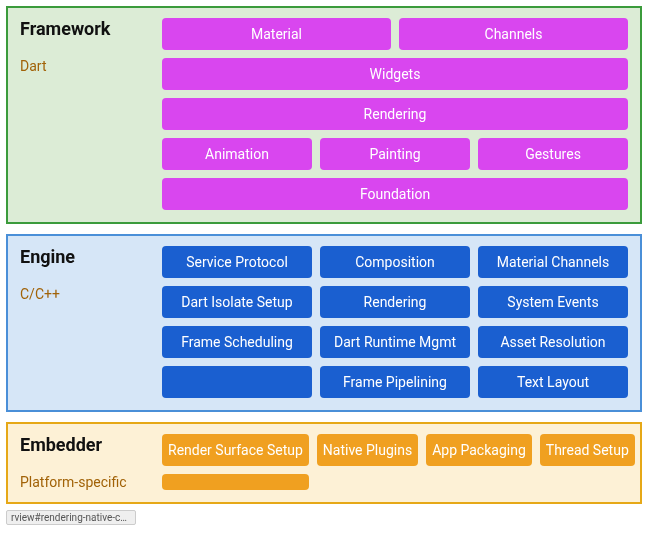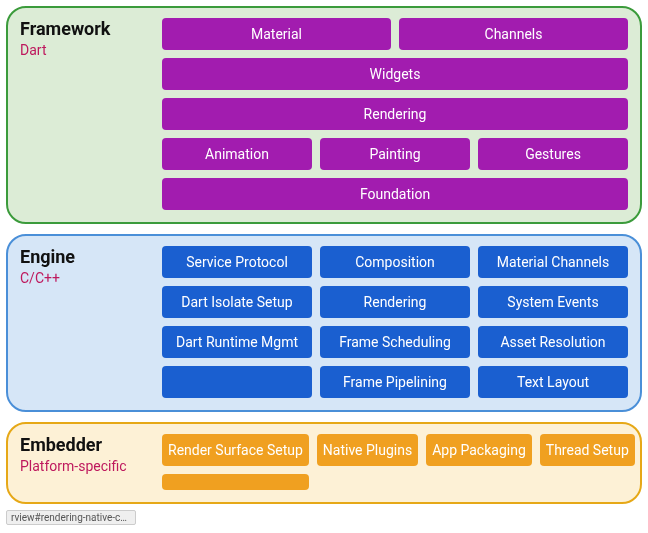--- a/index.html
+++ b/index.html
@@ -4,40 +4,40 @@
 <style>
   * { box-sizing: border-box; margin: 0; padding: 0; }
   body {
     font-family: -apple-system, BlinkMacSystemFont, "Segoe UI", Roboto, Helvetica, Arial, sans-serif;
     background: #ffffff;
     width: 648px;
     padding: 6px;
   }
   .layer {
     border: 2px solid;
-    border-radius: 20px;
+    border-radius: 0;
     padding: 10px 12px 12px 12px;
     margin-bottom: 10px;
     display: flex;
     gap: 10px;
   }
   .layer-header {
     flex: 0 0 132px;
     padding-top: 0;
   }
   .layer-title {
     font-size: 18px;
     font-weight: 700;
     color: #111;
     line-height: 1.2;
   }
   .layer-sub {
     font-size: 14px;
-    color: #be185d;
-    margin-top: 2px;
+    color: #a16207;
+    margin-top: 18px;
   }
   .layer-body {
     flex: 1;
     display: flex;
     flex-direction: column;
     gap: 8px;
   }
   .row {
     display: flex;
     gap: 8px;
@@ -46,21 +46,21 @@
     flex: 1;
     text-align: center;
     color: #fff;
     font-size: 14px;
     padding: 8px 6px;
     border-radius: 4px;
     white-space: nowrap;
   }
   
   .layer.framework { background: #dcecd6; border-color: #3b9b3b; }
-  .layer.framework .block { background: #a21caf; }
+  .layer.framework .block { background: #d946ef; }
   
   .layer.engine { background: #d6e6f7; border-color: #4a8fd8; }
   .layer.engine .block { background: #1a5fd0; }
   
   .layer.embedder { background: #fdf1d6; border-color: #e6a817; margin-bottom: 4px; }
   .layer.embedder .block { background: #f0a020; }
   
   .engine-grid {
     display: grid;
     grid-template-columns: 1fr 1fr 1fr;
@@ -132,22 +132,22 @@
     <div class="layer-title">Engine</div>
     <div class="layer-sub">C/C++</div>
   </div>
   <div class="engine-grid">
     <div class="block">Service Protocol</div>
     <div class="block">Composition</div>
     <div class="block">Material Channels</div>
     <div class="block">Dart Isolate Setup</div>
     <div class="block">Rendering</div>
     <div class="block">System Events</div>
+    <div class="block">Frame Scheduling</div>
     <div class="block">Dart Runtime Mgmt</div>
-    <div class="block">Frame Scheduling</div>
     <div class="block">Asset Resolution</div>
     <div class="block empty"></div>
     <div class="block">Frame Pipelining</div>
     <div class="block">Text Layout</div>
   </div>
 </div>
 
 
 <div class="layer embedder">
   <div class="layer-header">

